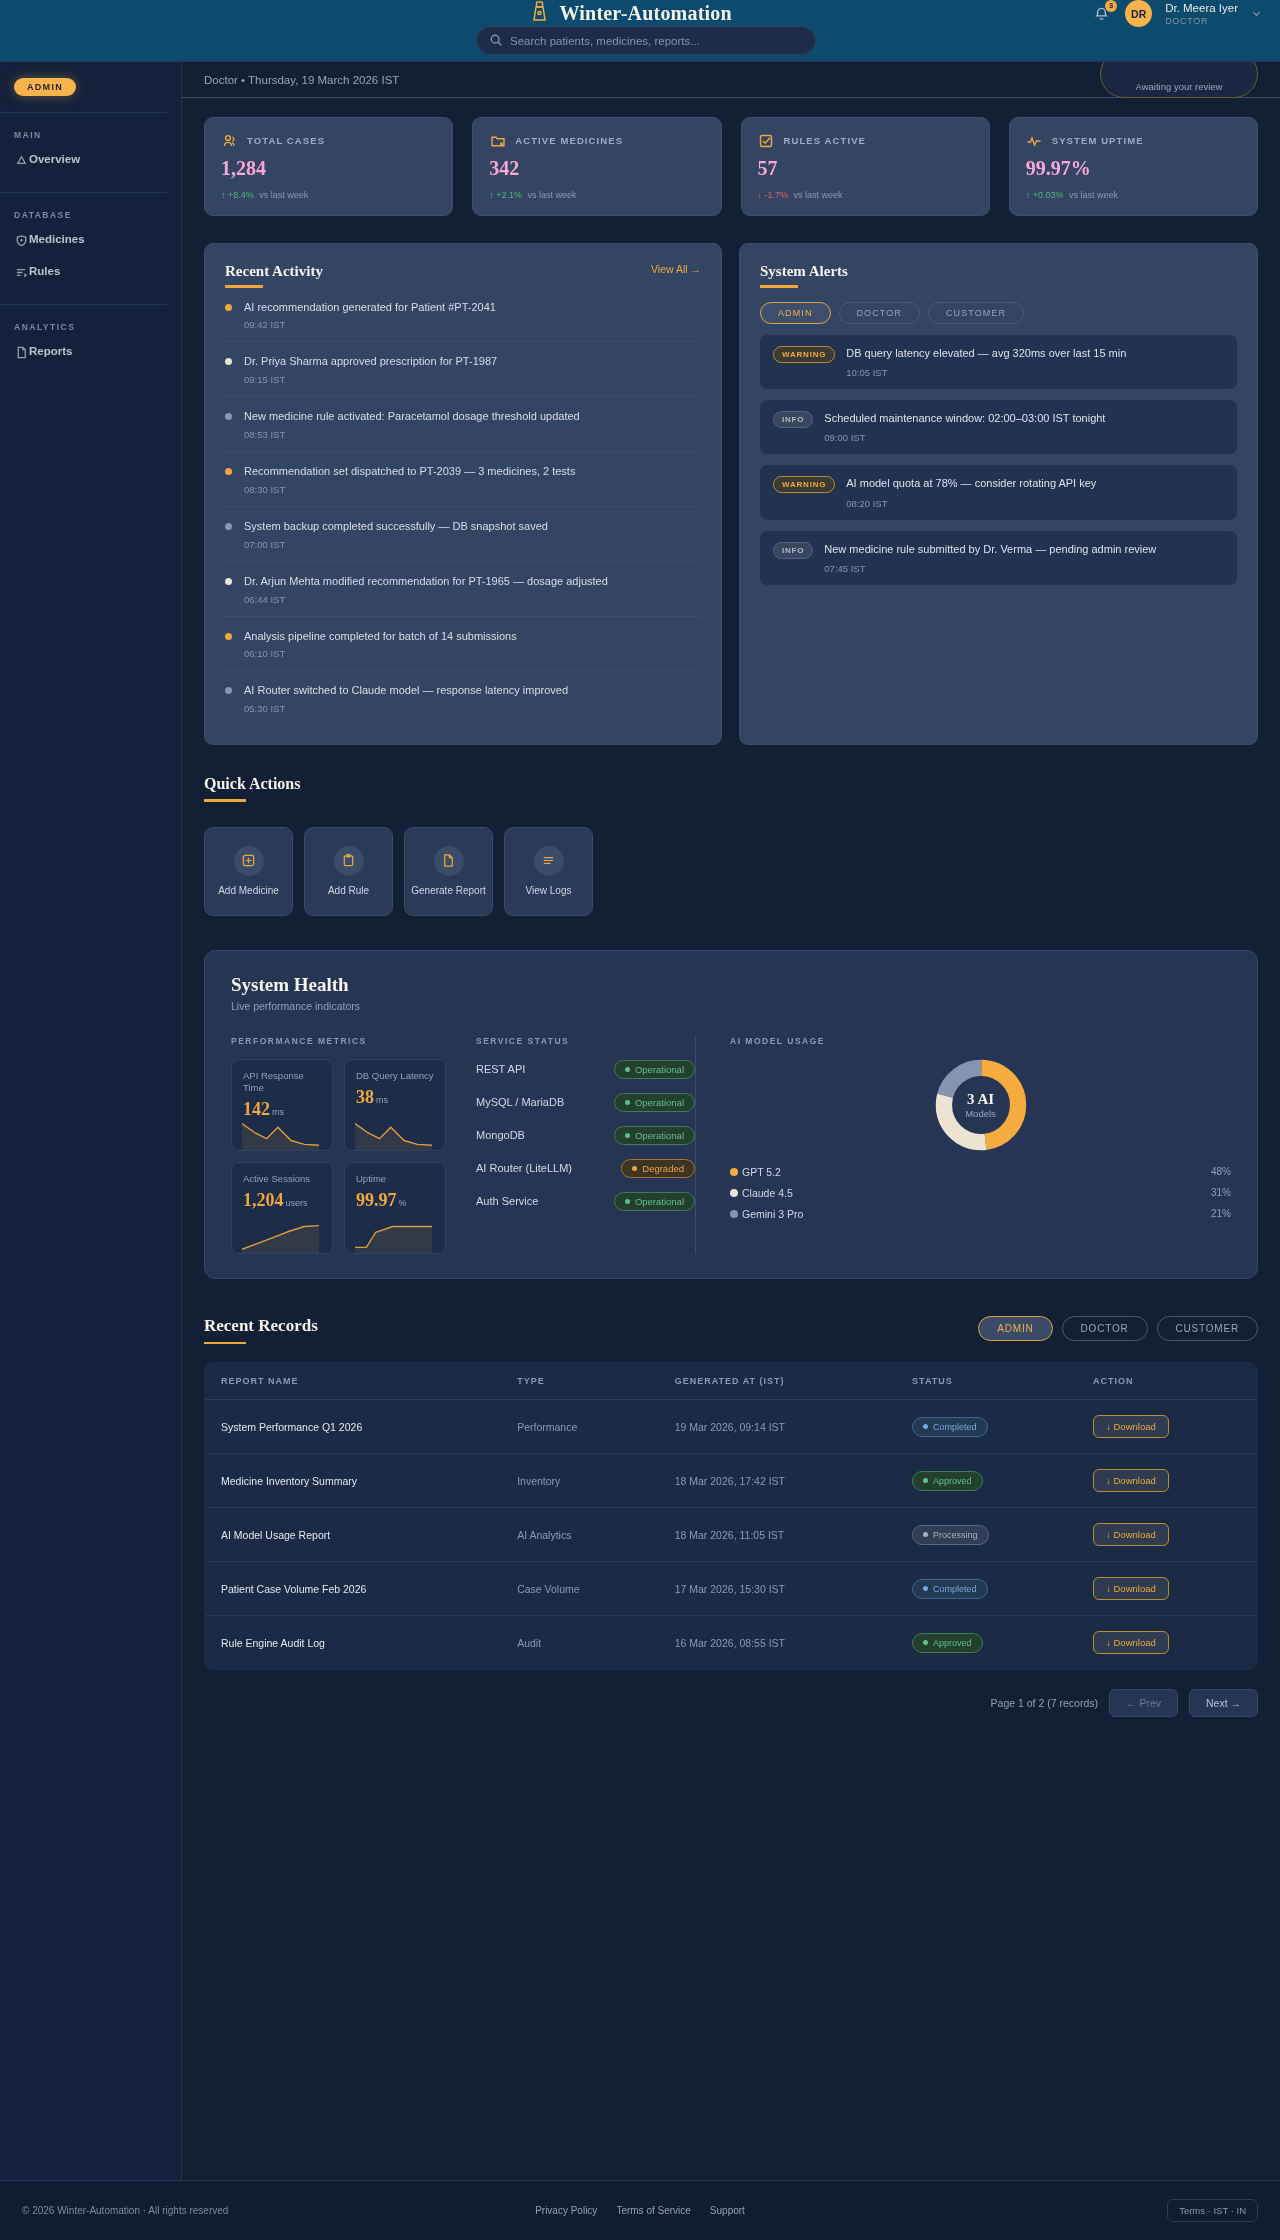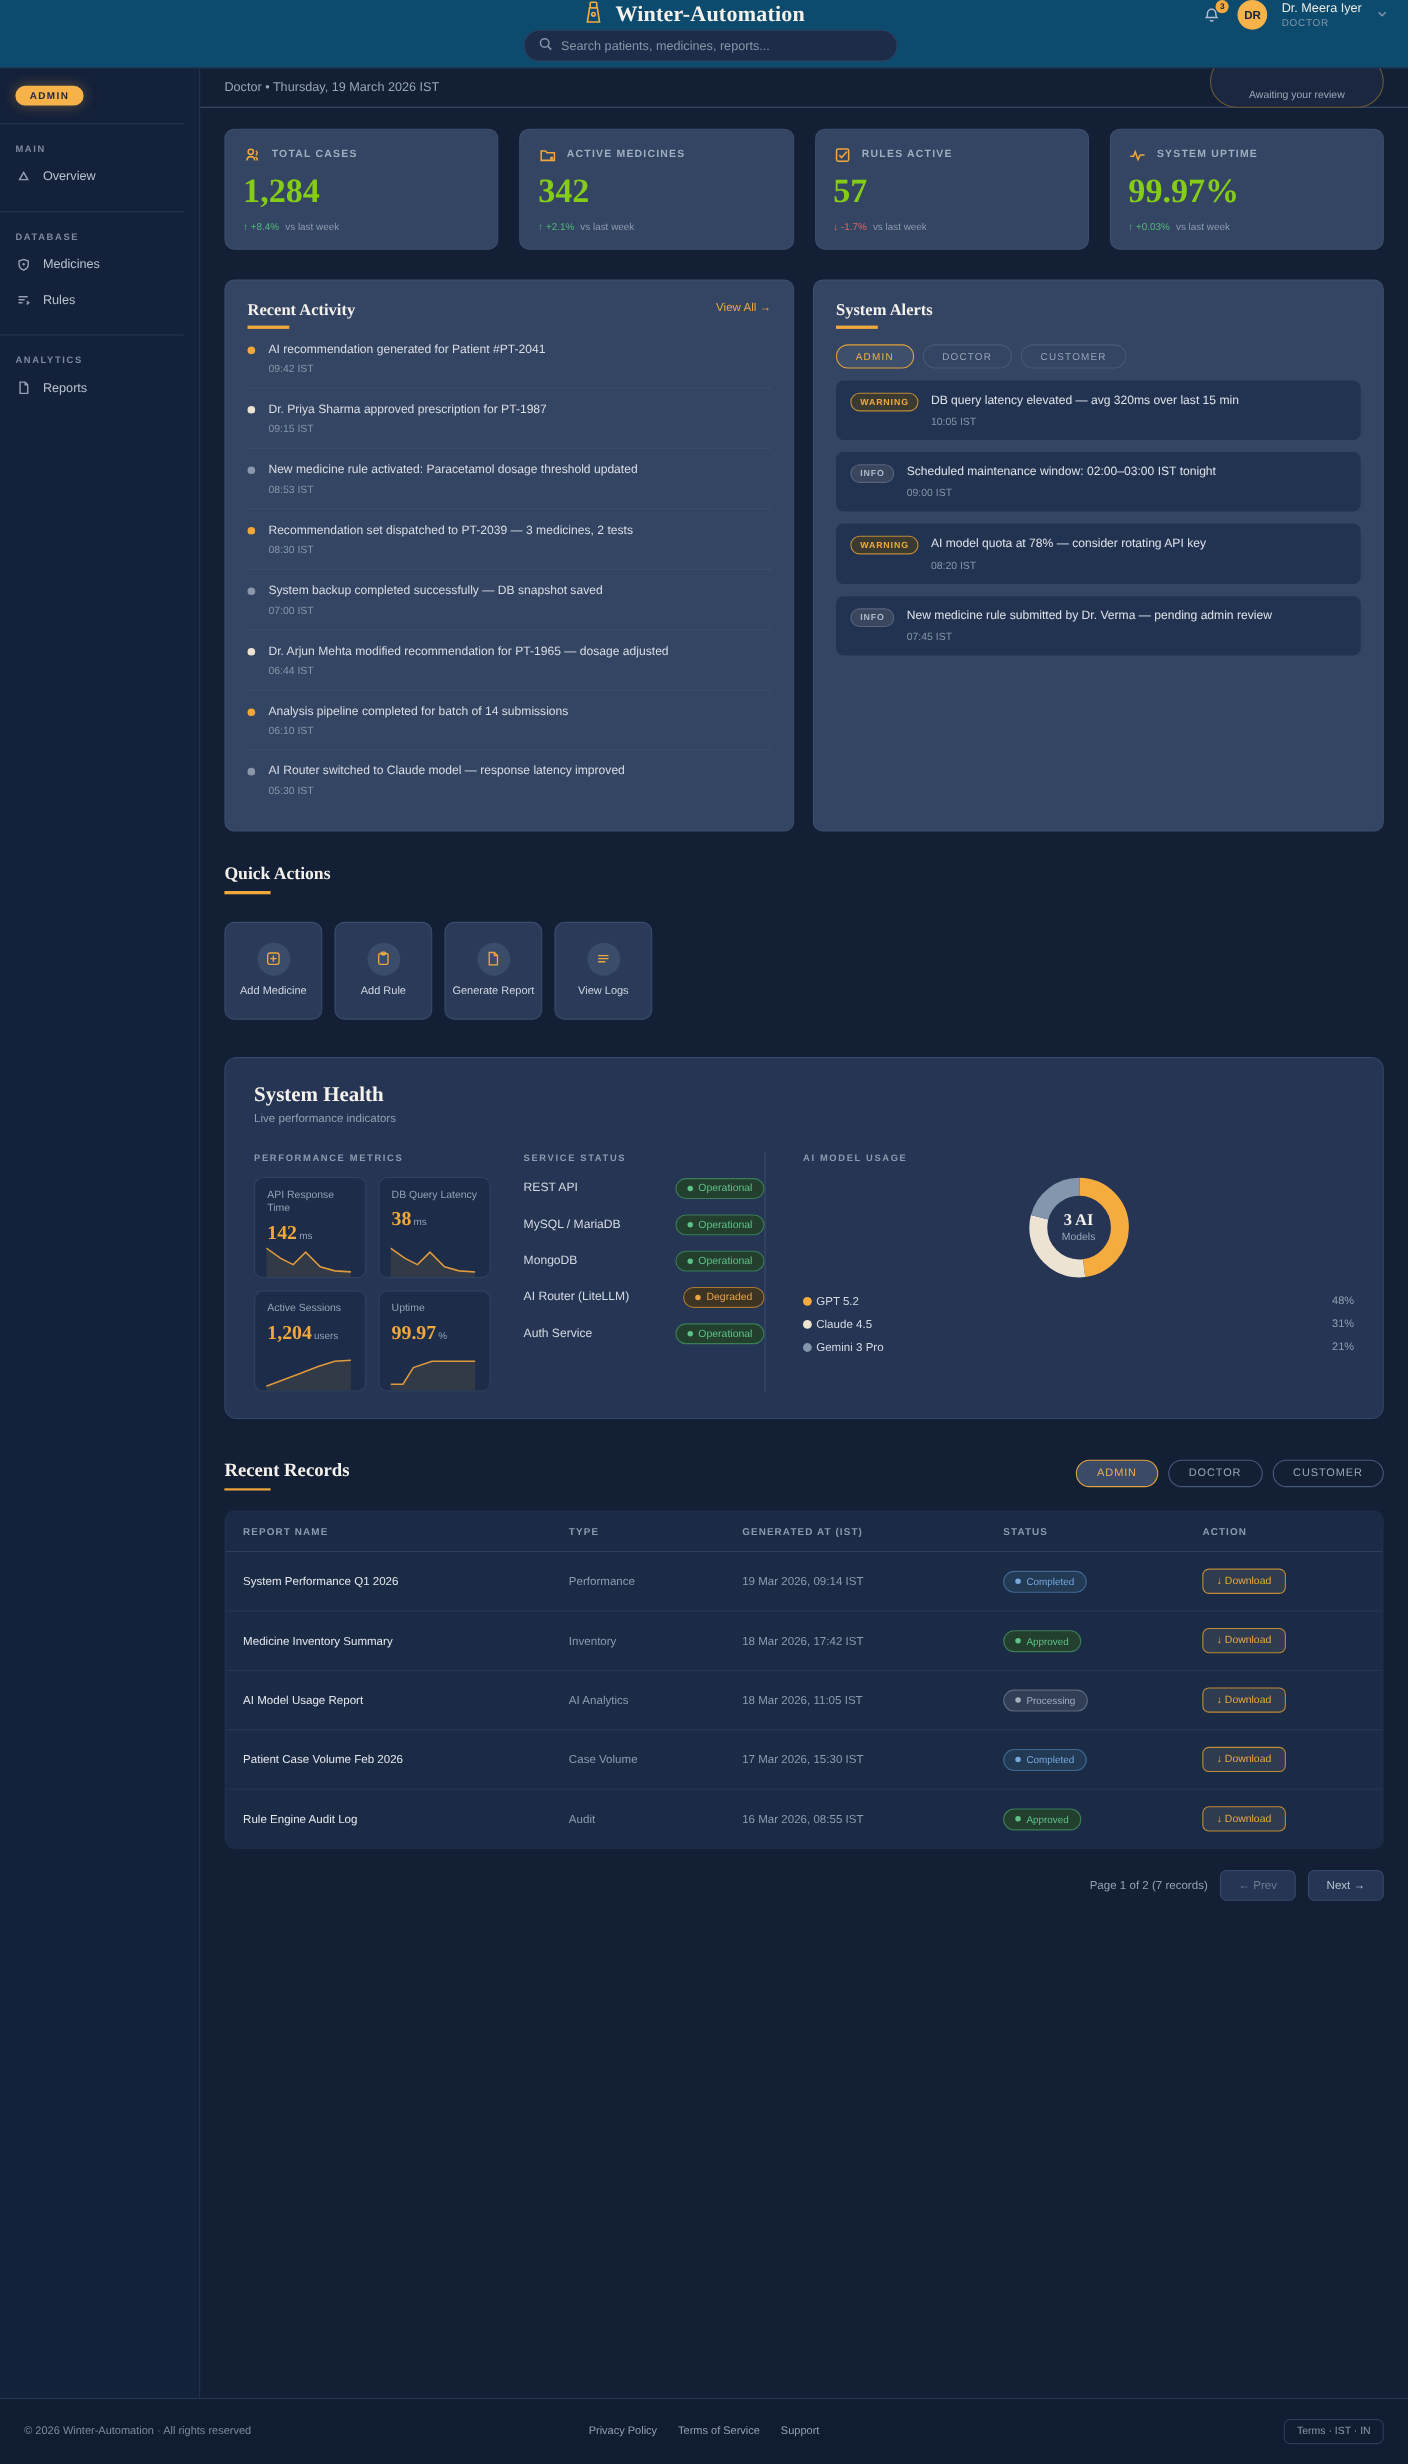--- a/index.html
+++ b/index.html
@@ -48,21 +48,21 @@
     position:absolute; top:62px; left:0; width:182px; height:2178px;
     background:#14213a; border-right:1px solid #223551;
   }
   .pill-admin {
     margin:16px 0 0 14px; display:inline-block; background:#f7b24a; color:#1b2639;
     font-size:9px; font-weight:700; letter-spacing:1.3px; padding:4px 13px; border-radius:11px;
     box-shadow:0 0 12px rgba(247,178,74,.35);
   }
   .sb-div { height:1px; background:#223551; margin:16px 14px 0 0; }
   .sb-cap { font-size:8.5px; letter-spacing:1.5px; color:#7c8a9e; font-weight:700; margin:17px 0 4px 14px; }
-  .sb-item { display:flex; align-items:flex-end; gap:11px; padding:9px 0 9px 14px; cursor:pointer; }
+  .sb-item { display:flex; align-items:flex-start; gap:1px; padding:9px 0 9px 14px; cursor:pointer;font-weight:bold; }
   .sb-item span.lbl { font-size:11.5px; color:#b9c2cf; }
   .sb-ico { width:14px; height:14px; display:flex; align-items:center; justify-content:center; color:#93a0b2; }
   .sb-foot { position:absolute; bottom:22px; left:0; width:182px; }
   .sb-ver { font-size:8.5px; color:#6f7d92; padding-left:14px; }
   .sb-help { display:flex; align-items:center; gap:8px; padding:11px 0 0 14px; font-size:10.5px; color:#a6b1c1; }
 
   
   .main { position:absolute; top:62px; left:182px; width:1098px; }
 
   .greet-strip {
@@ -80,21 +80,21 @@
 
   
   .stats { display:flex; gap:19px; padding:19px 22px 0 22px; }
   .stat {
     flex:1; background:#344563; border:1px solid #3d4e6c; border-radius:9px;
     padding:14px 16px 15px 16px;
   }
   .stat-top { display:flex; align-items:center; gap:9px; }
   .stat-ico { color:#f0a73c; width:17px; height:17px; display:flex; align-items:center; justify-content:center; }
   .stat-lbl { font-size:9.5px; letter-spacing:1.1px; color:#9fadc0; font-weight:600; }
-  .stat-val { font-family:"Liberation Serif", serif; font-size:31px; font-weight:700; color:#84cc16; margin-top:9px; line-height:1; }
+  .stat-val { font-family:"Liberation Serif", serif; font-size:20px; font-weight:700; color:#f9a8d4; margin-top:9px; line-height:1; }
   .stat-delta { margin-top:12px; font-size:9px; }
   .up { color:#51b877; } .down { color:#e2645f; }
   .stat-delta .muted { color:#8e9aac; margin-left:3px; }
 
   
   .panels { display:flex; gap:17px; padding:27px 22px 0 22px; }
   .panel { background:#344563; border:1px solid #3d4e6c; border-radius:9px; padding:19px 20px; }
   .panel-a { width:518px; }
   .panel-b { flex:1; }
   .p-head { display:flex; align-items:flex-start; justify-content:space-between; }

